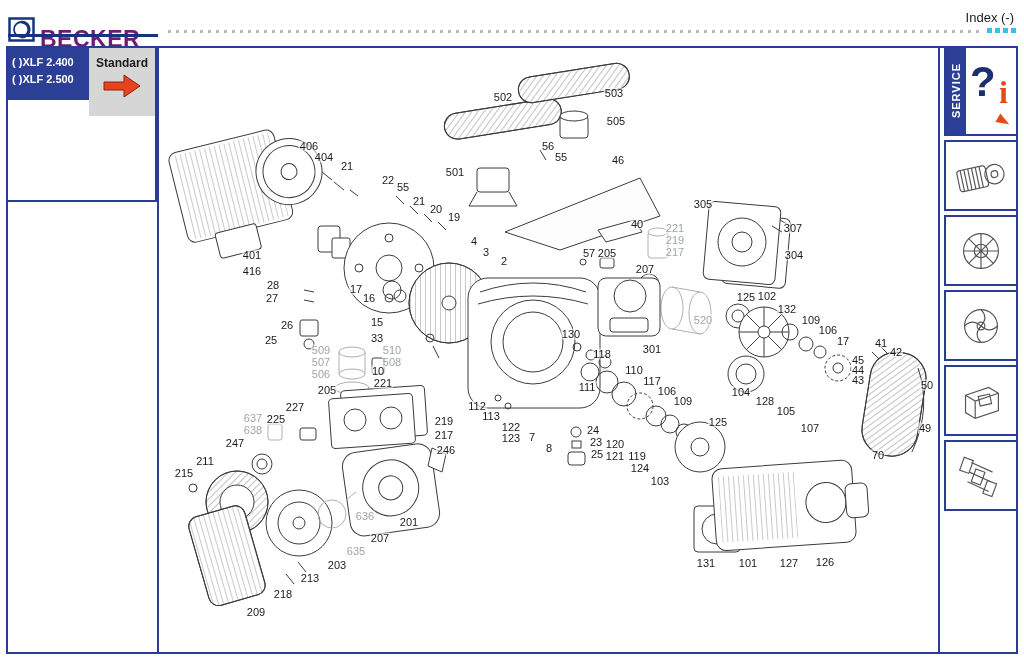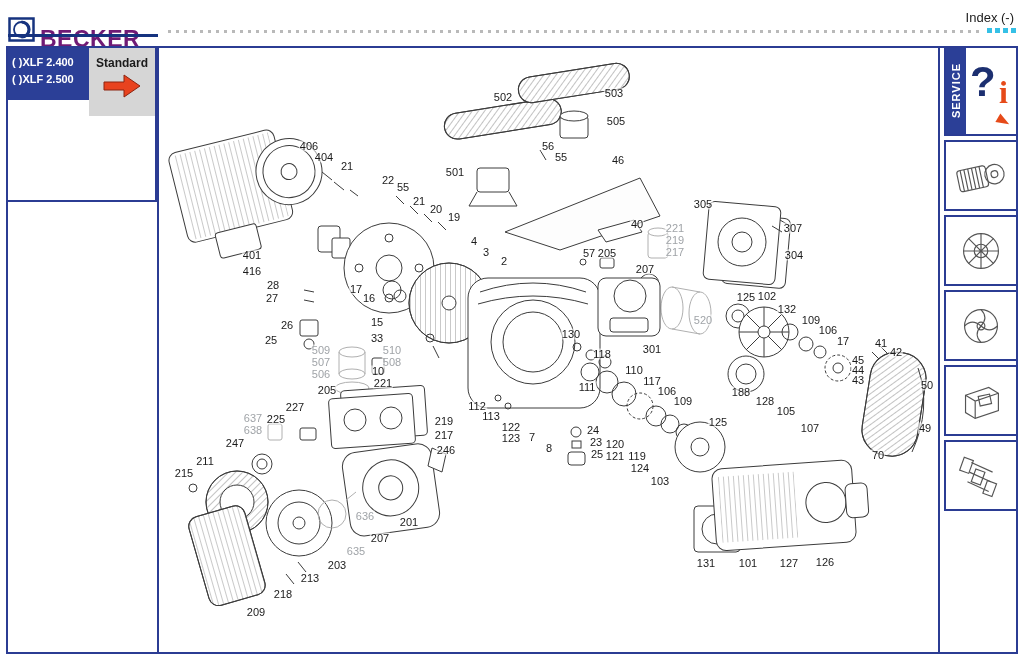--- a/index.html
+++ b/index.html
@@ -346,21 +346,21 @@
       <span class="callout" style="left: 787px; top: 309px;">132</span>
       <span class="callout" style="left: 811px; top: 320px;">109</span>
       <span class="callout" style="left: 828px; top: 330px;">106</span>
       <span class="callout" style="left: 843px; top: 341px;">17</span>
       <span class="callout" style="left: 881px; top: 343px;">41</span>
       <span class="callout" style="left: 896px; top: 352px;">42</span>
       <span class="callout" style="left: 858px; top: 360px;">45</span>
       <span class="callout" style="left: 858px; top: 370px;">44</span>
       <span class="callout" style="left: 858px; top: 380px;">43</span>
       <span class="callout" style="left: 927px; top: 385px;">50</span>
-      <span class="callout" style="left: 741px; top: 392px;">188</span>
+      <span class="callout" style="left: 741px; top: 392px;">104</span>
       <span class="callout" style="left: 765px; top: 401px;">128</span>
       <span class="callout" style="left: 786px; top: 411px;">105</span>
       <span class="callout" style="left: 810px; top: 428px;">107</span>
       <span class="callout" style="left: 925px; top: 428px;">49</span>
       <span class="callout" style="left: 878px; top: 455px;">70</span>
       <span class="callout" style="left: 477px; top: 406px;">112</span>
       <span class="callout" style="left: 491px; top: 416px;">113</span>
       <span class="callout" style="left: 511px; top: 427px;">122</span>
       <span class="callout" style="left: 511px; top: 438px;">123</span>
       <span class="callout" style="left: 532px; top: 437px;">7</span>

